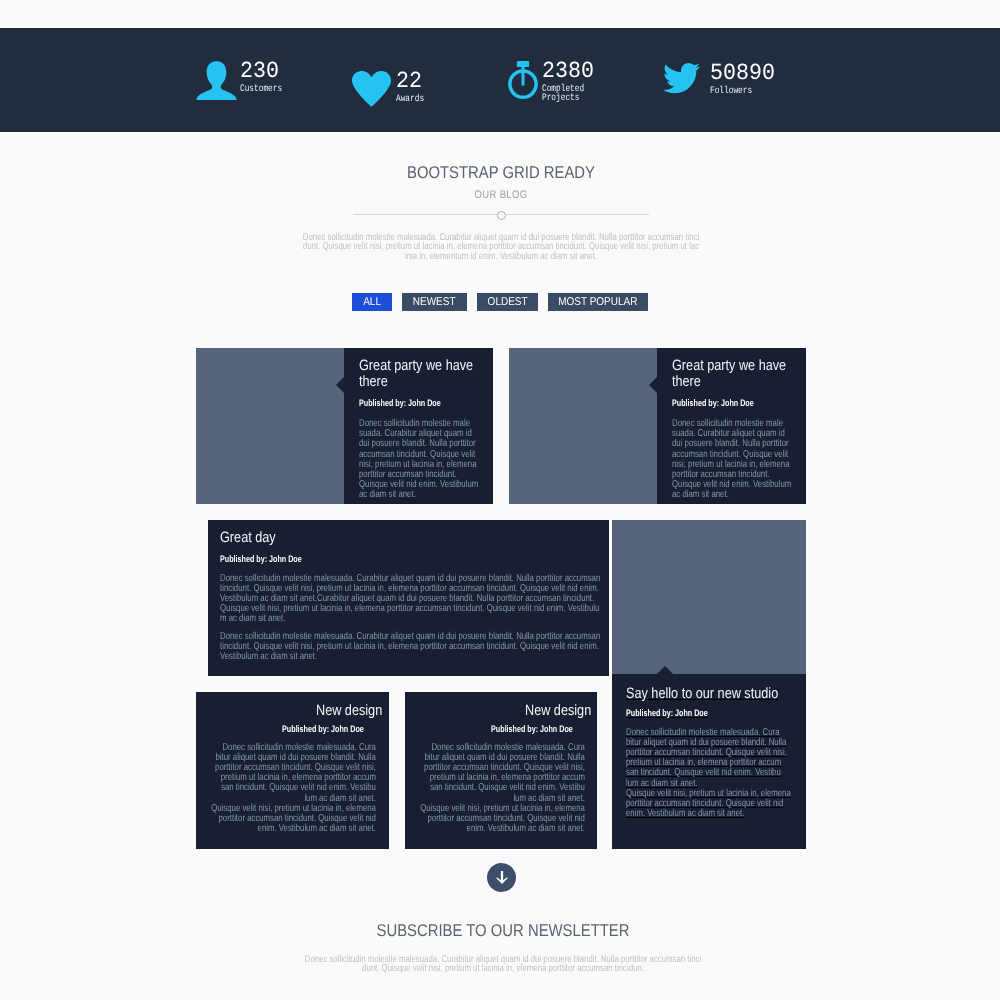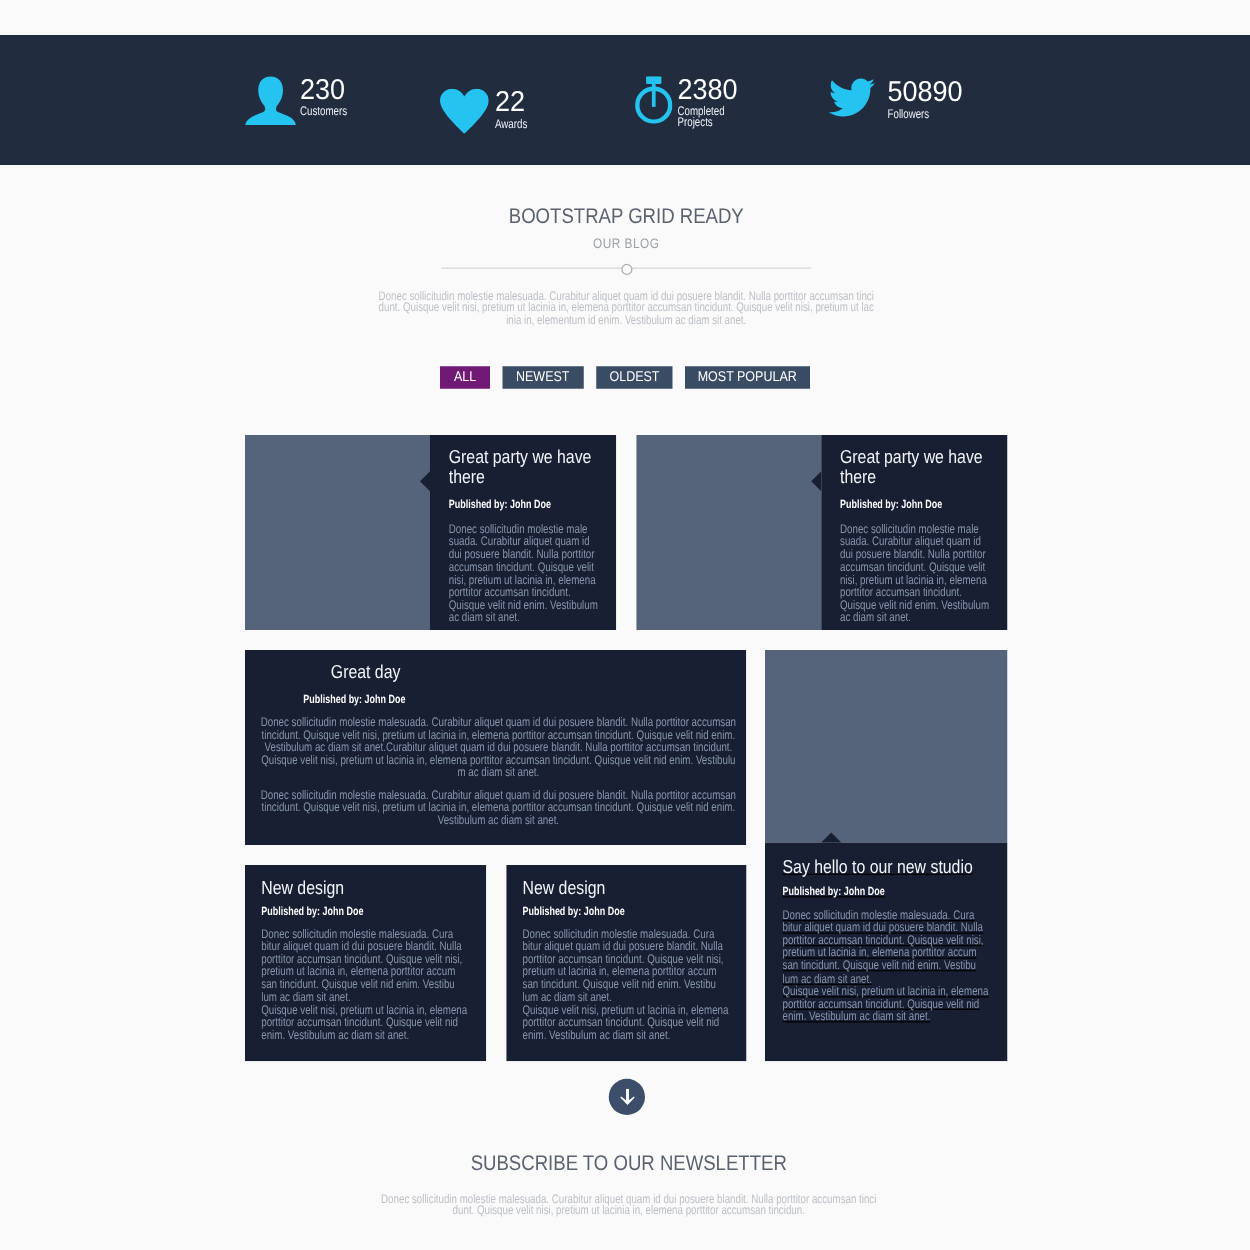--- a/index.html
+++ b/index.html
@@ -15,21 +15,21 @@
   body, .ptitle, .pauthor, .ptext, .counter-num, .counter-label,
   .sec-title, .sec-sub, .lead, .nl-title, .nl-lead, .filter > span {
     -webkit-font-smoothing:antialiased;
   }
   
   .counters {
     position:absolute; left:0; top:28px; width:1000px; height:104px;
     background:#212c3f;
   }
   .counter-row { position:relative; height:100%; }
-  .counter { position:absolute; display:flex; align-items:flex-start; }
+  .counter { position:absolute; display:flex; align-items:flex-start;font-family:Liberation Mono, monospace; }
   .counter-icon { flex:none; color:#24c3f0; display:block; }
   .counter-text { display:block; }
   .counter-num { display:block; color:#ffffff; font-size:23px; line-height:19px; font-weight:400;
                  transform:translateZ(0) scaleX(0.94); transform-origin:0 0; }
   .counter-label { display:block; color:#edf1f6; font-size:10px; line-height:8.8px; margin-top:5px;
                  white-space:pre-line; transform:translateZ(0) scaleX(0.78); transform-origin:0 0; }
   .c1 { left:196px; top:31px; }
   .c1 .counter-text { margin-left:3px; margin-top:3px; }
   .c2 { left:352px; top:43px; }
   .c2 .counter-text { margin-left:5px; margin-top:1px; }
@@ -46,21 +46,21 @@
   .divider .line { position:absolute; top:4px; left:0; width:296px; height:1px; background:#d4d6d9; }
   .divider .dot { position:absolute; top:0.5px; left:50%; margin-left:-4.5px; width:9px; height:9px; border:1px solid #a9adb3; border-radius:50%; background:#fafafa; }
   .lead-wrap { width:1000px; text-align:center; margin-top:13px; }
   .lead { display:inline-block; width:510px; font-size:10px; line-height:9.4px; color:#bcc0c6;
           text-align:center; transform:translateZ(0) scaleX(0.78); word-break:break-all; }
   
   .filters { position:absolute; top:293px; left:352px; width:296px; height:18px; }
   .filter { position:absolute; top:0; height:18px; background:#3a4c64;
             font-size:11.3px; line-height:18px; color:#ffffff; text-align:center; }
   .filter > span { display:inline-block; transform:translateZ(0) scaleX(0.885); }
-  .filter.active { background:#701a75; }
+  .filter.active { background:#1d4ed8; }
   .f1 { left:0;     width:40px; }
   .f2 { left:50px;  width:65px; }
   .f3 { left:125px; width:61px; }
   .f4 { left:196px; width:100px; }
   
   .grid { position:absolute; left:196px; top:348px; width:609px; height:480px; }
   .card { position:absolute; overflow:hidden; }
   .thumb { background:#55637b; position:absolute; }
   .panel { background:#181f33; position:absolute; }
   .ptitle { color:#f3f5f8; font-weight:400; font-size:15px; line-height:15.5px;
@@ -77,42 +77,42 @@
   .r1c2 { left:313px; }
   .side-thumb { left:0; top:0; width:148px; height:156px; }
   .side-panel { left:148px; top:0; width:149px; height:156px; padding:10px 0 0 15px; }
   .side-panel .ptitle { margin-top:0px; width:143px; }
   .side-panel .pauthor { margin-top:9px; width:160px; }
   .side-panel .ptext { margin-top:9px; width:154px; }
   .notch-left { position:absolute; left:-8px; top:29px; width:0; height:0;
     border-top:8px solid transparent; border-bottom:8px solid transparent; border-right:8px solid #181f33; }
 
   
-  .card-wide { left:0; top:172px; width:401px; height:156px;text-align:center; }
+  .card-wide { left:12px; top:172px; width:401px; height:156px; }
   .wide-panel { left:0; top:0; width:401px; height:156px; padding:10px 0 0 12px; }
   .wide-panel .ptitle { width:200px; }
   .wide-panel .pauthor { margin-top:8px; width:200px; }
   .wide-panel .ptext { margin-top:8px; width:489px; }
   .wide-panel .ptext.gap { margin-top:7px; }
 
   .card-tall { left:416px; top:172px; width:194px; height:329px; }
   .tall-thumb { left:0; top:0; width:194px; height:154px; }
   .tall-panel { left:0; top:154px; width:194px; height:175px; padding:12px 0 0 14px;text-decoration:underline; }
   .tall-panel .ptitle { width:205px; }
   .tall-panel .pauthor { margin-top:6px; width:205px; }
   .tall-panel .ptext { margin-top:8px; width:214px; }
   .tall-panel .ptext + .ptext { margin-top:0px; }
   .notch-up { position:absolute; left:45px; top:-8px; width:0; height:0;
     border-left:8px solid transparent; border-right:8px solid transparent; border-bottom:8px solid #181f33; }
 
   
   .card-col { top:344px; width:193px; height:157px; }
   .r3c1 { left:0; }
   .r3c2 { left:209px; width:192px; }
-  .col-panel { left:0; top:0; width:193px; height:157px; padding:11px 0 0 13px; }
+  .col-panel { left:0; top:0; width:193px; height:157px; padding:11px 0 0 13px;text-align:right; }
   .col-panel .ptitle { width:205px; }
   .col-panel .pauthor { margin-top:5px; width:205px; }
   .col-panel .ptext { margin-top:7px; width:214px; }
   .col-panel .ptext + .ptext { margin-top:0px; }
 
   
   .scroll-btn { position:absolute; left:487px; top:863px; width:29px; height:29px;
     border-radius:50%; background:#3d4e6b; display:flex; align-items:center; justify-content:center; }
 
   

